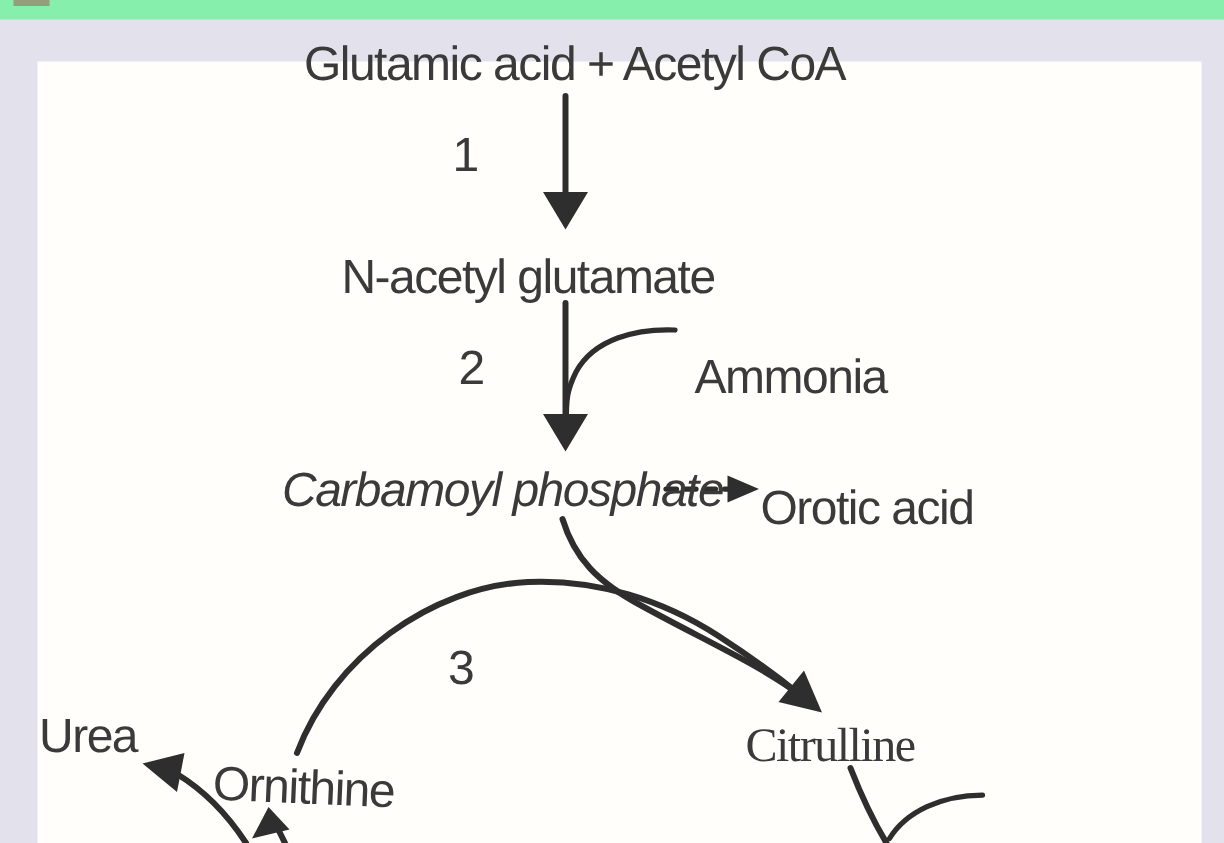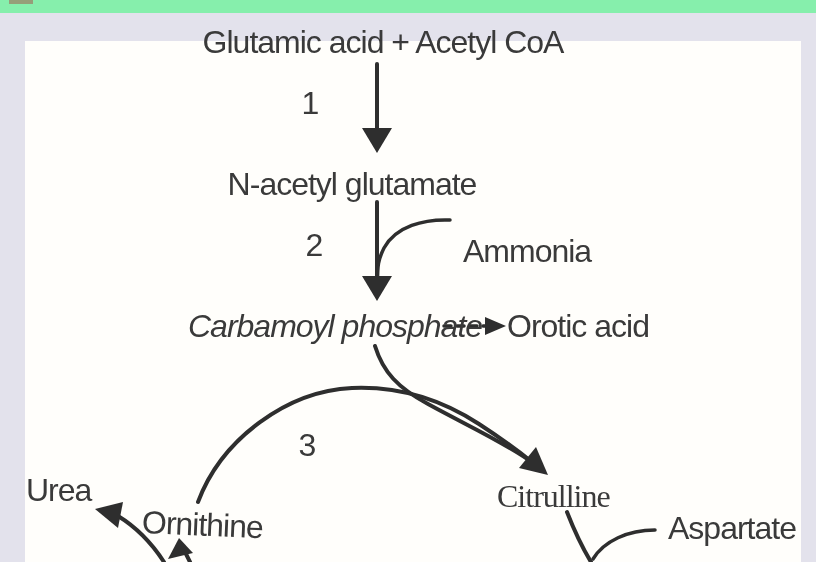--- a/index.html
+++ b/index.html
@@ -46,21 +46,21 @@
     color: #3a3a3a;
     white-space: nowrap;
   }
   .ctr { transform: translateX(-50%); }
   #lbl-glutamic   { left: 383px; top: 24px; }
   #lbl-num1       { left: 310px; top: 85px; }
   #lbl-nag        { left: 352px; top: 166px; }
   #lbl-num2       { left: 314px; top: 227px; }
   #lbl-ammonia    { left: 463px; top: 205px; margin-top: 28px; }
   #lbl-carbamoyl  { left: 188px; top: 308px; font-style: italic; }
-  #lbl-orotic     { left: 507px; top: 308px; }
+  #lbl-orotic     { left: 507px; top: 320px; }
   #lbl-num3       { left: 307px; top: 427px; }
   #lbl-urea       { left: 26px;  top: 472px; }
   #lbl-ornithine  { left: 142px; top: 504px; transform: rotate(2.5deg); transform-origin: left center; }
   #lbl-citrulline { left: 497px; top: 478px; font-family: Liberation Serif, serif; }
   #lbl-aspartate  { left: 668px; top: 510px; }
 </style>
 </head>
 <body>
 
 <div class="stage">
@@ -108,15 +108,14 @@
   <div class="lbl ctr" id="lbl-num1">1</div>
   <div class="lbl ctr" id="lbl-nag">N-acetyl glutamate</div>
   <div class="lbl ctr" id="lbl-num2">2</div>
   <div class="lbl" id="lbl-ammonia">Ammonia</div>
   <div class="lbl" id="lbl-carbamoyl">Carbamoyl phosphate</div>
   <div class="lbl" id="lbl-orotic">Orotic acid</div>
   <div class="lbl ctr" id="lbl-num3">3</div>
   <div class="lbl" id="lbl-urea">Urea</div>
   <div class="lbl" id="lbl-ornithine">Ornithine</div>
   <div class="lbl" id="lbl-citrulline">Citrulline</div>
-  <div class="lbl" id="lbl-aspartate">Aspartate</div>
 
 </div>
 
 </body></html>

